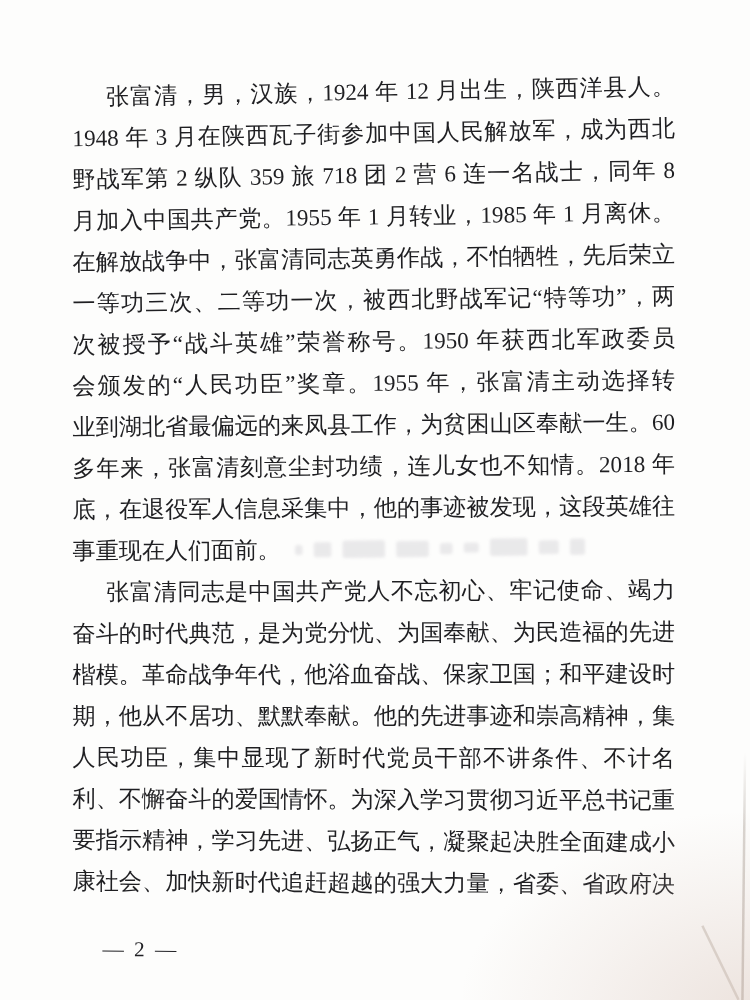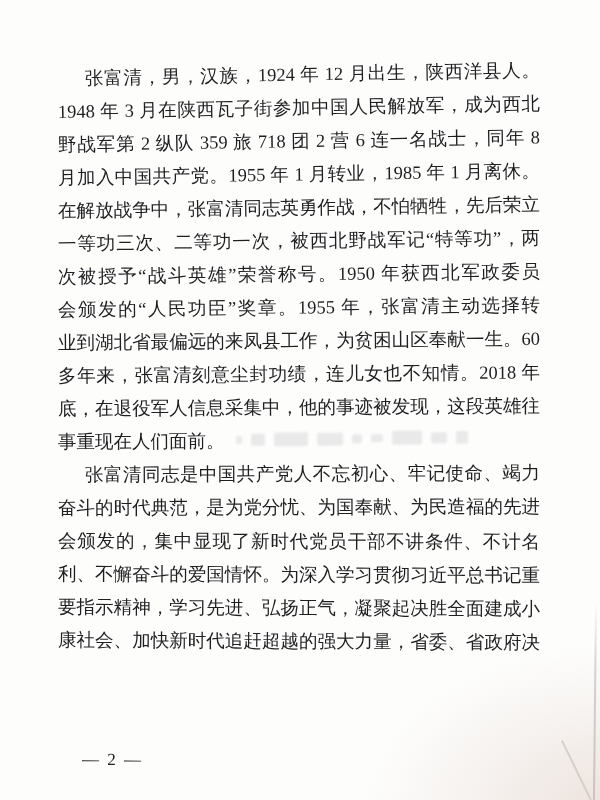--- a/index.html
+++ b/index.html
@@ -130,21 +130,23 @@
     <div class="line" style="transform: rotate(-0.71deg);">一等功三次、二等功一次，被西北野战军记“特等功”，两</div>
     <div class="line" style="transform: rotate(-0.642deg);">次被授予“战斗英雄”荣誉称号。1950 年获西北军政委员</div>
     <div class="line" style="transform: rotate(-0.574deg);">会颁发的“人民功臣”奖章。1955 年，张富清主动选择转</div>
     <div class="line" style="transform: rotate(-0.506deg);">业到湖北省最偏远的来凤县工作，为贫困山区奉献一生。60</div>
     <div class="line" style="transform: rotate(-0.438deg);">多年来，张富清刻意尘封功绩，连儿女也不知情。2018 年</div>
     <div class="line" style="transform: rotate(-0.37deg);">底，在退役军人信息采集中，他的事迹被发现，这段英雄往</div>
     <div class="line para-end" style="transform: rotate(-0.302deg);">事重现在人们面前。</div>
 
     <div class="line indent" style="transform: rotate(-0.234deg);">张富清同志是中国共产党人不忘初心、牢记使命、竭力</div>
     <div class="line" style="transform: rotate(-0.166deg);">奋斗的时代典范，是为党分忧、为国奉献、为民造福的先进</div>
-    <div class="line" style="transform: rotate(0.106deg);">会颁发的，集中显现了新时代党员干部不讲条件、不计名</div>
+    <div class="line" style="transform: rotate(-0.098deg);">楷模。革命战争年代，他浴血奋战、保家卫国；和平建设时</div>
+    <div class="line" style="transform: rotate(-0.03deg);">期，他从不居功、默默奉献。他的先进事迹和崇高精神，集</div>
+    <div class="line" style="transform: rotate(0.106deg);">人民功臣，集中显现了新时代党员干部不讲条件、不计名</div>
     <div class="line" style="transform: rotate(0.174deg);">利、不懈奋斗的爱国情怀。为深入学习贯彻习近平总书记重</div>
     <div class="line" style="transform: rotate(0.242deg);">要指示精神，学习先进、弘扬正气，凝聚起决胜全面建成小</div>
     <div class="line" style="transform: rotate(0.31deg);">康社会、加快新时代追赶超越的强大力量，省委、省政府决</div>
   </div>
 
   <div class="bleed">
     <span></span>
     <span></span>
     <span></span>
     <span></span>

